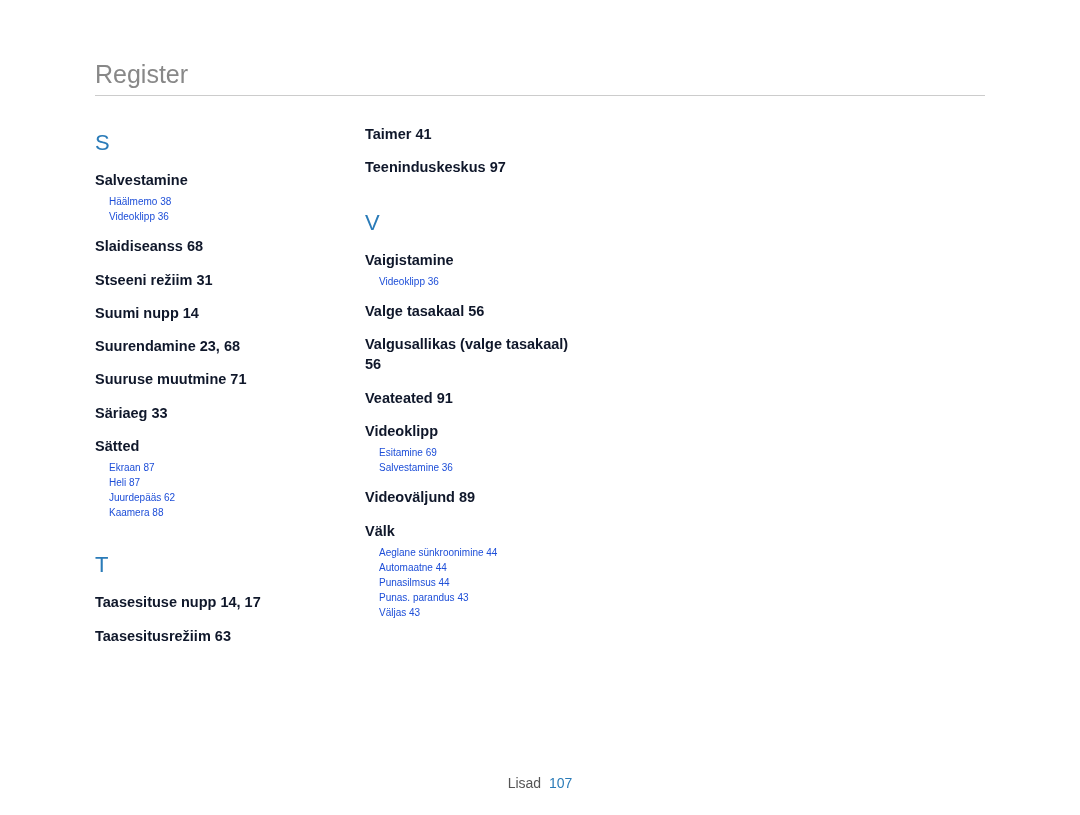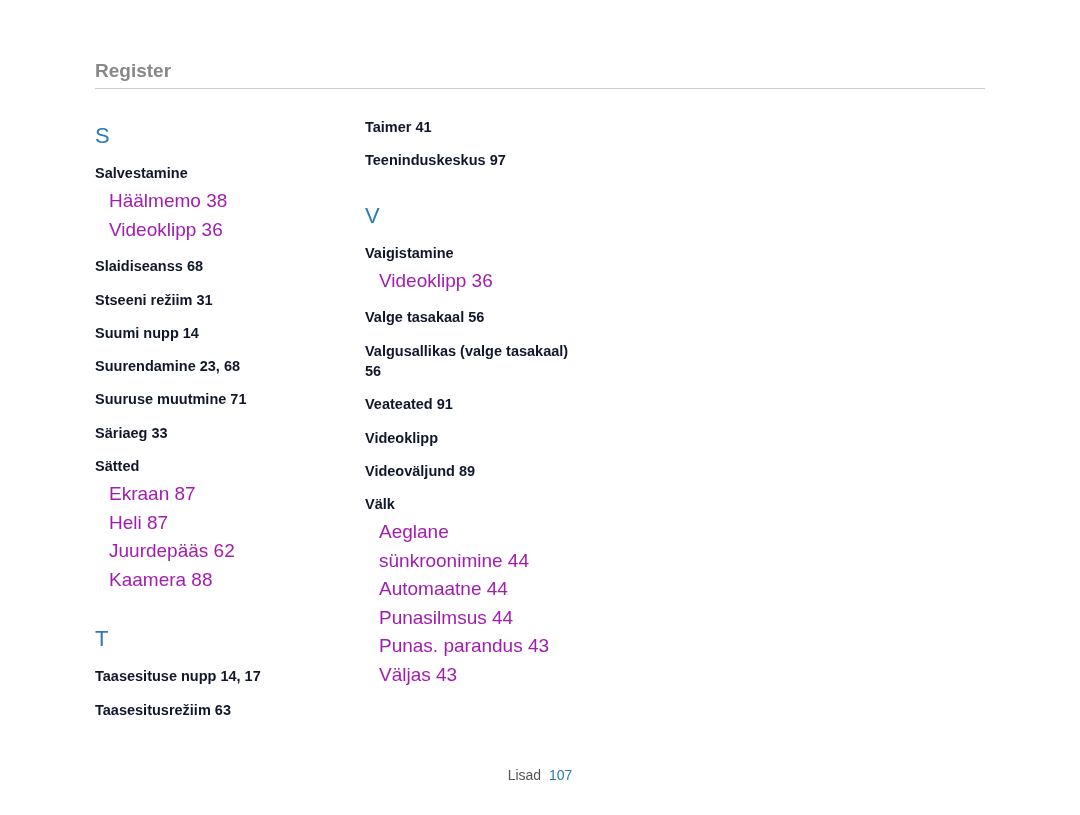--- a/index.html
+++ b/index.html
@@ -7,22 +7,22 @@
       width: 1080px;
       height: 815px;
       background: #fff;
       font-family: Arial, Helvetica, sans-serif;
       color: #333;
       position: relative;
       padding: 60px 95px 40px 95px;
     }
     .header {
       color: #888;
-      font-size: 19px;
-      font-weight: 700;
+      font-size: 25px;
+      font-weight: 400;
       padding-bottom: 6px;
       border-bottom: 1px solid #ccc;
       margin-bottom: 28px;
     }
     .columns {
       display: flex;
       gap: 60px;
     }
     .col {
       width: 210px;
@@ -40,28 +40,28 @@
       color: #0f172a;
       margin-top: 12px;
       line-height: 1.4;
     }
     .entry-bold + .entry-bold { margin-top: 13px; }
     .sub-list {
       padding-left: 14px;
       margin-top: 4px;
     }
     .sub-item {
-      font-size: 19px;
-      color: #a21caf;
+      font-size: 10px;
+      color: #1d4ed8;
       font-weight: 400;
       line-height: 1.5;
     }
     .footer {
       position: absolute;
-      bottom: 32px;
+      bottom: 24px;
       left: 0;
       width: 100%;
       text-align: center;
       font-size: 14px;
       color: #555;
     }
     .footer .page-num { color: #2a7bb8; }
   </style>
 </head>
 <body>
@@ -108,20 +108,24 @@
     <div class="entry-bold">Vaigistamine</div>
     <div class="sub-list">
       <div class="sub-item">Videoklipp  36</div>
     </div>
 
     <div class="entry-bold">Valge tasakaal  56</div>
     <div class="entry-bold">Valgusallikas (valge tasakaal)  56</div>
     <div class="entry-bold">Veateated  91</div>
 
     <div class="entry-bold">Videoklipp</div>
+    <div class="sub-list">
+      <div class="sub-item">Esitamine  69</div>
+      <div class="sub-item">Salvestamine  36</div>
+    </div>
 
     <div class="entry-bold">Videoväljund  89</div>
 
     <div class="entry-bold">Välk</div>
     <div class="sub-list">
       <div class="sub-item">Aeglane sünkroonimine  44</div>
       <div class="sub-item">Automaatne  44</div>
       <div class="sub-item">Punasilmsus  44</div>
       <div class="sub-item">Punas. parandus  43</div>
       <div class="sub-item">Väljas  43</div>

